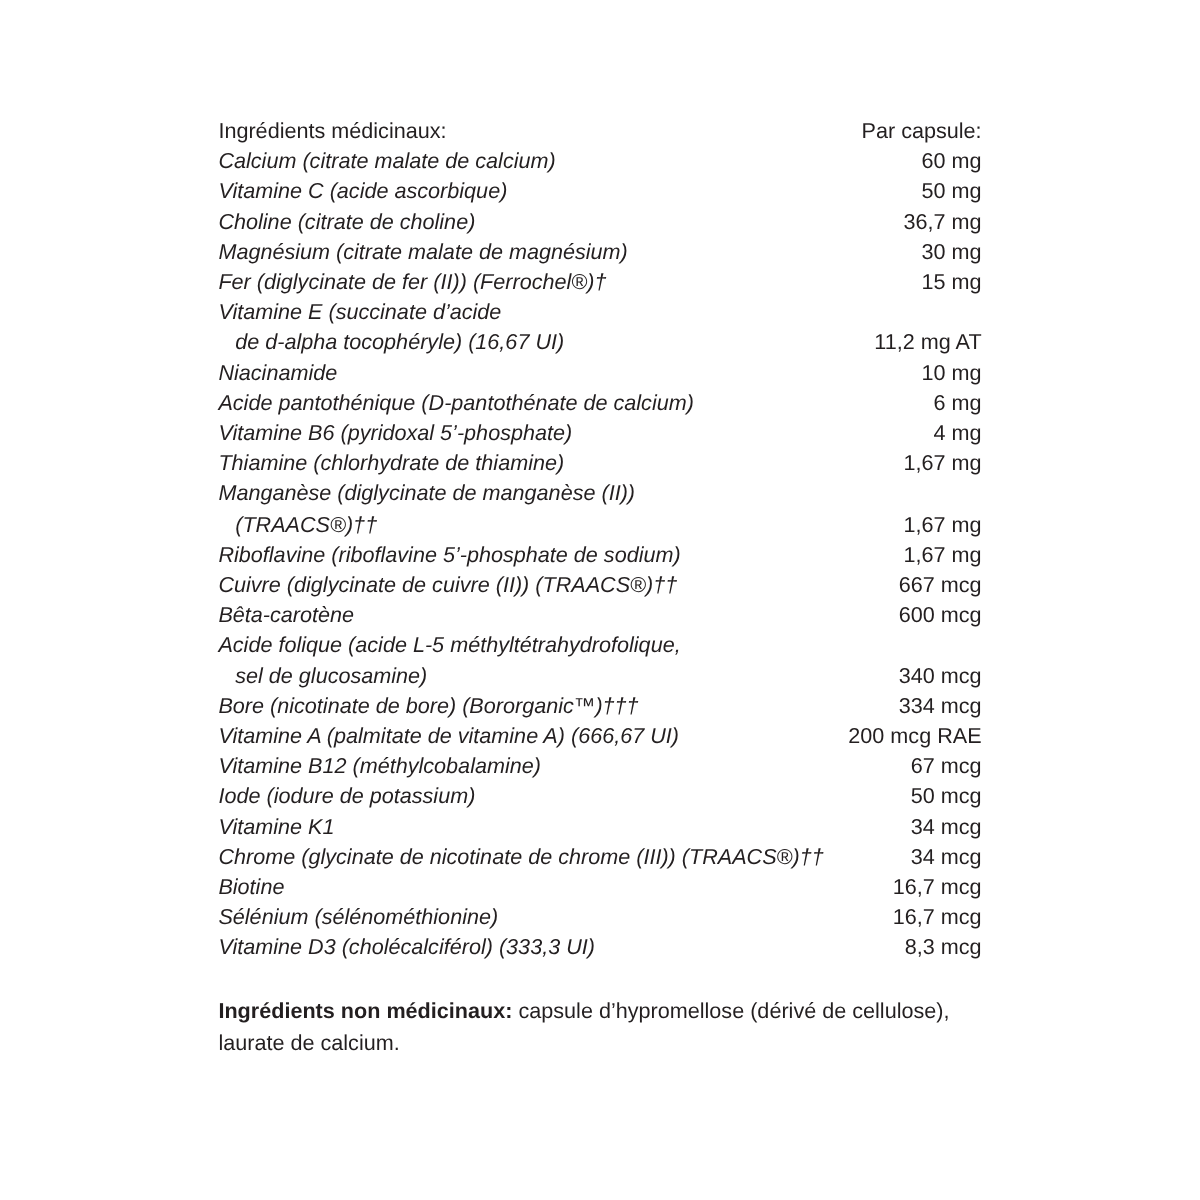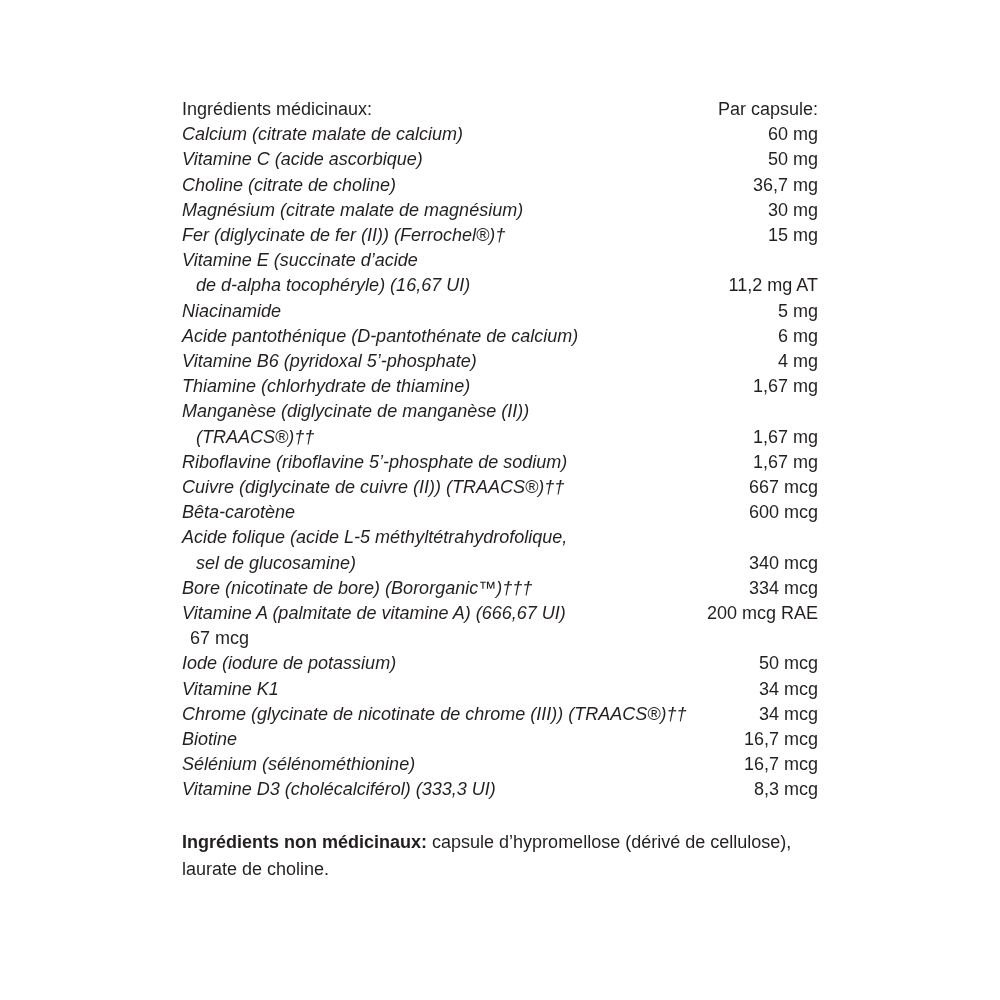--- a/index.html
+++ b/index.html
@@ -85,21 +85,21 @@
       </div>
       <div class="row-line">
         <span class="ing-name">Vitamine E (succinate d’acide</span>
       </div>
       <div class="row-line cont">
         <span class="ing-name">de d-alpha tocophéryle) (16,67 UI)</span>
         <span class="ing-amount">11,2 mg AT</span>
       </div>
       <div class="row-line">
         <span class="ing-name">Niacinamide</span>
-        <span class="ing-amount">5 mg</span>
+        <span class="ing-amount">10 mg</span>
       </div>
       <div class="row-line">
         <span class="ing-name">Acide pantothénique (D-pantothénate de calcium)</span>
         <span class="ing-amount">6 mg</span>
       </div>
       <div class="row-line">
         <span class="ing-name">Vitamine B6 (pyridoxal 5’-phosphate)</span>
         <span class="ing-amount">4 mg</span>
       </div>
       <div class="row-line">
@@ -134,20 +134,21 @@
       </div>
       <div class="row-line">
         <span class="ing-name">Bore (nicotinate de bore) (Bororganic™)†††</span>
         <span class="ing-amount">334 mcg</span>
       </div>
       <div class="row-line">
         <span class="ing-name">Vitamine A (palmitate de vitamine A) (666,67 UI)</span>
         <span class="ing-amount">200 mcg RAE</span>
       </div>
       <div class="row-line">
+        <span class="ing-name">Vitamine B12 (méthylcobalamine)</span>
         <span class="ing-amount">67 mcg</span>
       </div>
       <div class="row-line">
         <span class="ing-name">Iode (iodure de potassium)</span>
         <span class="ing-amount">50 mcg</span>
       </div>
       <div class="row-line">
         <span class="ing-name">Vitamine K1</span>
         <span class="ing-amount">34 mcg</span>
       </div>
@@ -164,16 +165,16 @@
         <span class="ing-amount">16,7 mcg</span>
       </div>
       <div class="row-line">
         <span class="ing-name">Vitamine D3 (cholécalciférol) (333,3 UI)</span>
         <span class="ing-amount">8,3 mcg</span>
       </div>
     </div>
 
   <div class="footer">
     <div class="line1"><b>Ingrédients non médicinaux:</b> <span>capsule d’hypromellose (dérivé de cellulose),</span></div>
-    <div>laurate de choline.</div>
+    <div>laurate de calcium.</div>
   </div>
 
 </div>
 
 </body></html>

